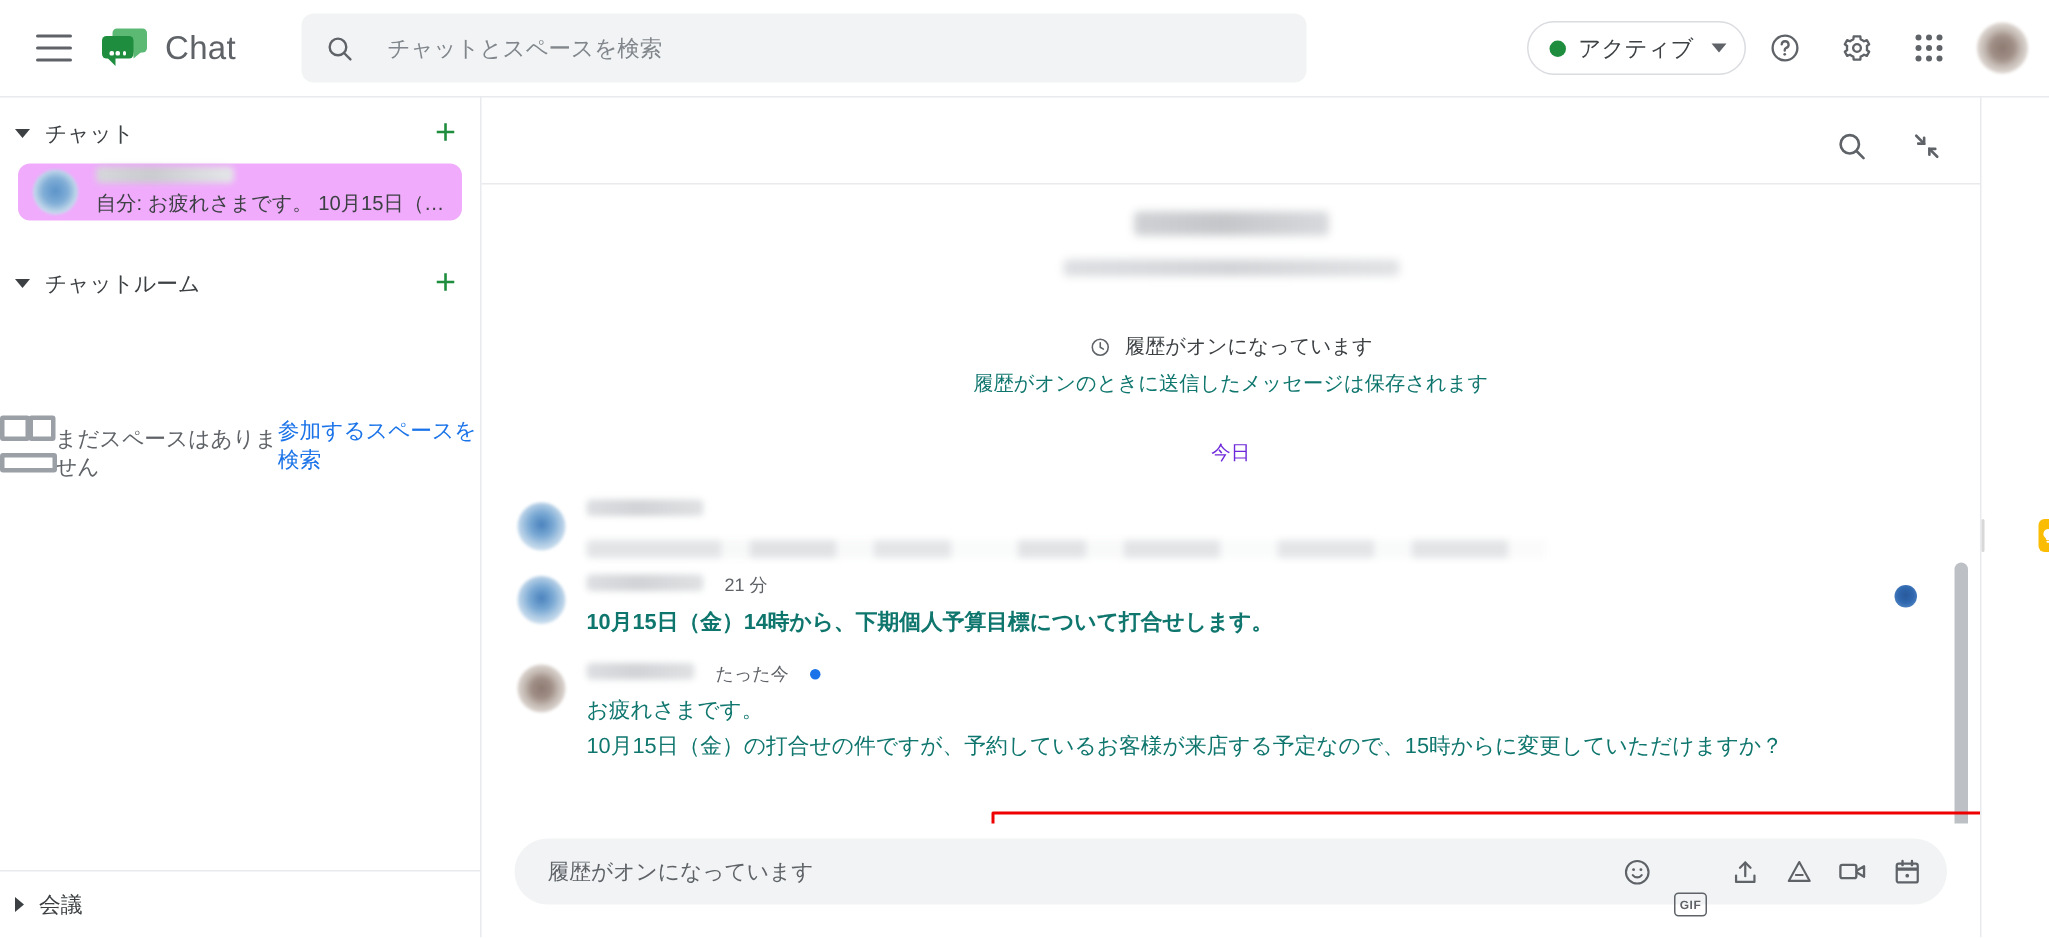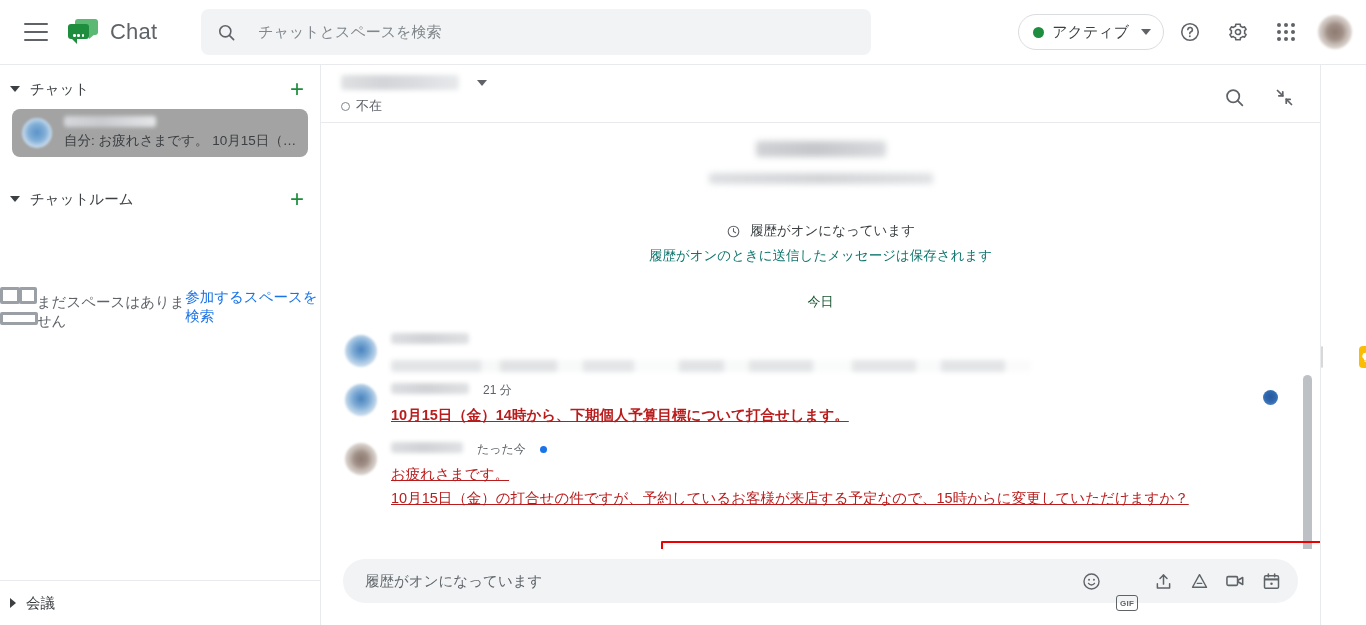--- a/index.html
+++ b/index.html
@@ -111,22 +111,22 @@
   .tri-right {
     width: 0; height: 0; border-top: 5px solid transparent; border-bottom: 5px solid transparent;
     border-left: 6px solid #3c4043; margin-right: 10px;
   }
   .section-title { font-size: 14.5px; color: #3c4043; font-weight: 400; }
   .plus {
     margin-left: auto; color: #1e8e3e; font-size: 24px; line-height: 1; cursor: pointer; font-weight: 300;
   }
   .conv-item {
     display: flex; align-items: center; gap: 12px;
-    margin: 0 12px; padding: 8px 10px; height: 48px;
-    background: #a3a3a3; border-radius: 8px; cursor: pointer;
+    margin: 0 12px; padding: 8px 10px; height: 38px;
+    background: #f0abfc; border-radius: 8px; cursor: pointer;
   }
   .av-blue {
     width: 30px; height: 30px; border-radius: 50%; flex: 0 0 30px;
     background: radial-gradient(circle at 50% 48%, #5b93c9 0%, #7fadd6 38%, #b9d2e8 62%, #dfeaf4 82%, #eef4f9 100%);
     filter: blur(1px);
   }
   .conv-texts { min-width: 0; flex: 1; }
   .blur-name {
     height: 11px; width: 92px; border-radius: 3px;
     background: linear-gradient(90deg,#d5d7da,#c9cbce 40%,#d9dbde 75%,#e4e6e8);
@@ -190,21 +190,21 @@
   .hero-blur-sm {
     width: 224px; height: 11px; border-radius: 3px; margin-top: 16px;
     background: linear-gradient(90deg,#dcdee1,#d1d3d6 50%,#e0e2e4);
     filter: blur(3px);
   }
   .history-row {
     display: flex; align-items: center; justify-content: center; gap: 9px; margin-top: 38px;
     font-size: 13.5px; color: #3c4043;
   }
   .history-sub { text-align: center; font-size: 13.5px; color: #0f766e; margin-top: 7px; }
-  .day-sep { text-align: center; font-size: 13px; color: #14532d; margin-top: 28px; }
+  .day-sep { text-align: center; font-size: 13px; color: #6d28d9; margin-top: 28px; }
 
   .msg { display: flex; gap: 14px; padding: 8px 24px 2px 24px; position: relative; }
   .msg .avatar {
     width: 32px; height: 32px; border-radius: 50%; flex: 0 0 32px; margin-top: 2px;
   }
   .av-b {
     background: radial-gradient(circle at 50% 46%, #4a82bd 0%, #7aa9d4 34%, #b2cde5 58%, #dae8f3 80%, #eef4f9 100%);
     filter: blur(1.1px);
   }
   .av-p {
@@ -220,21 +220,21 @@
   }
   .msg-time { font-size: 12px; color: #5f6368; }
   .sent-dot { width: 7px; height: 7px; border-radius: 50%; background: #1a73e8; display: inline-block; }
   .blur-line {
     height: 12px; border-radius: 3px; margin-top: 9px;
     background: linear-gradient(90deg,#e2e4e6 0 14%,#f7f8f8 14% 17%,#e0e2e4 17% 26%,#f8f9f9 26% 30%,
       #e3e5e7 30% 38%,#fafbfb 38% 45%,#e1e3e5 45% 52%,#f8f9f9 52% 56%,#e2e4e6 56% 66%,#fafbfb 66% 72%,
       #e3e5e7 72% 82%,#f9fafa 82% 86%,#e2e4e6 86% 96%,#fbfbfb 96% 100%);
     filter: blur(2.6px); width: 640px;
   }
-  .msg-text { font-size: 14.5px; line-height: 1.62; color: #b91c1c; margin-top: 4px; text-decoration: underline; }
+  .msg-text { font-size: 14.5px; line-height: 1.62; color: #0f766e; margin-top: 4px; }
   .msg-text.bold { font-weight: bold; }
   .read-badge {
     position: absolute; right: 42px; top: 16px;
     width: 15px; height: 15px; border-radius: 50%;
     background: radial-gradient(circle at 50% 45%, #29599c 0%, #2f67ae 45%, #4a7fc0 75%, #6d99cf 100%);
     filter: blur(.5px);
   }
 
   .highlight-box {
     position: absolute; left: 340px; top: 418px; width: 866px; height: 104px;
@@ -397,30 +397,20 @@
         <div class="section-head">
           <span class="tri-right"></span>
           <span class="section-title">会議</span>
         </div>
       </div>
     </div>
 
     <div class="main">
 
       <div class="conv-header">
-        <div class="conv-header-left">
-          <div class="conv-header-row">
-            <div class="blur-title"></div>
-            <span class="caret-down"></span>
-          </div>
-          <div class="conv-status">
-            <span class="ring-dot"></span>
-            <span>不在</span>
-          </div>
-        </div>
         <div class="conv-header-right">
           <div class="icon-btn">
             <svg width="21" height="21" viewBox="0 0 24 24">
               <path fill="none" stroke="#5f6368" stroke-width="2" d="M10.5 3.5a7 7 0 1 0 0 14 7 7 0 0 0 0-14z"></path>
               <line x1="15.6" y1="15.6" x2="21" y2="21" stroke="#5f6368" stroke-width="2" stroke-linecap="round"></line>
             </svg>
           </div>
           <div class="icon-btn">
             <svg width="21" height="21" viewBox="0 0 24 24">
               <g stroke="#5f6368" stroke-width="2" stroke-linecap="round" fill="none">

